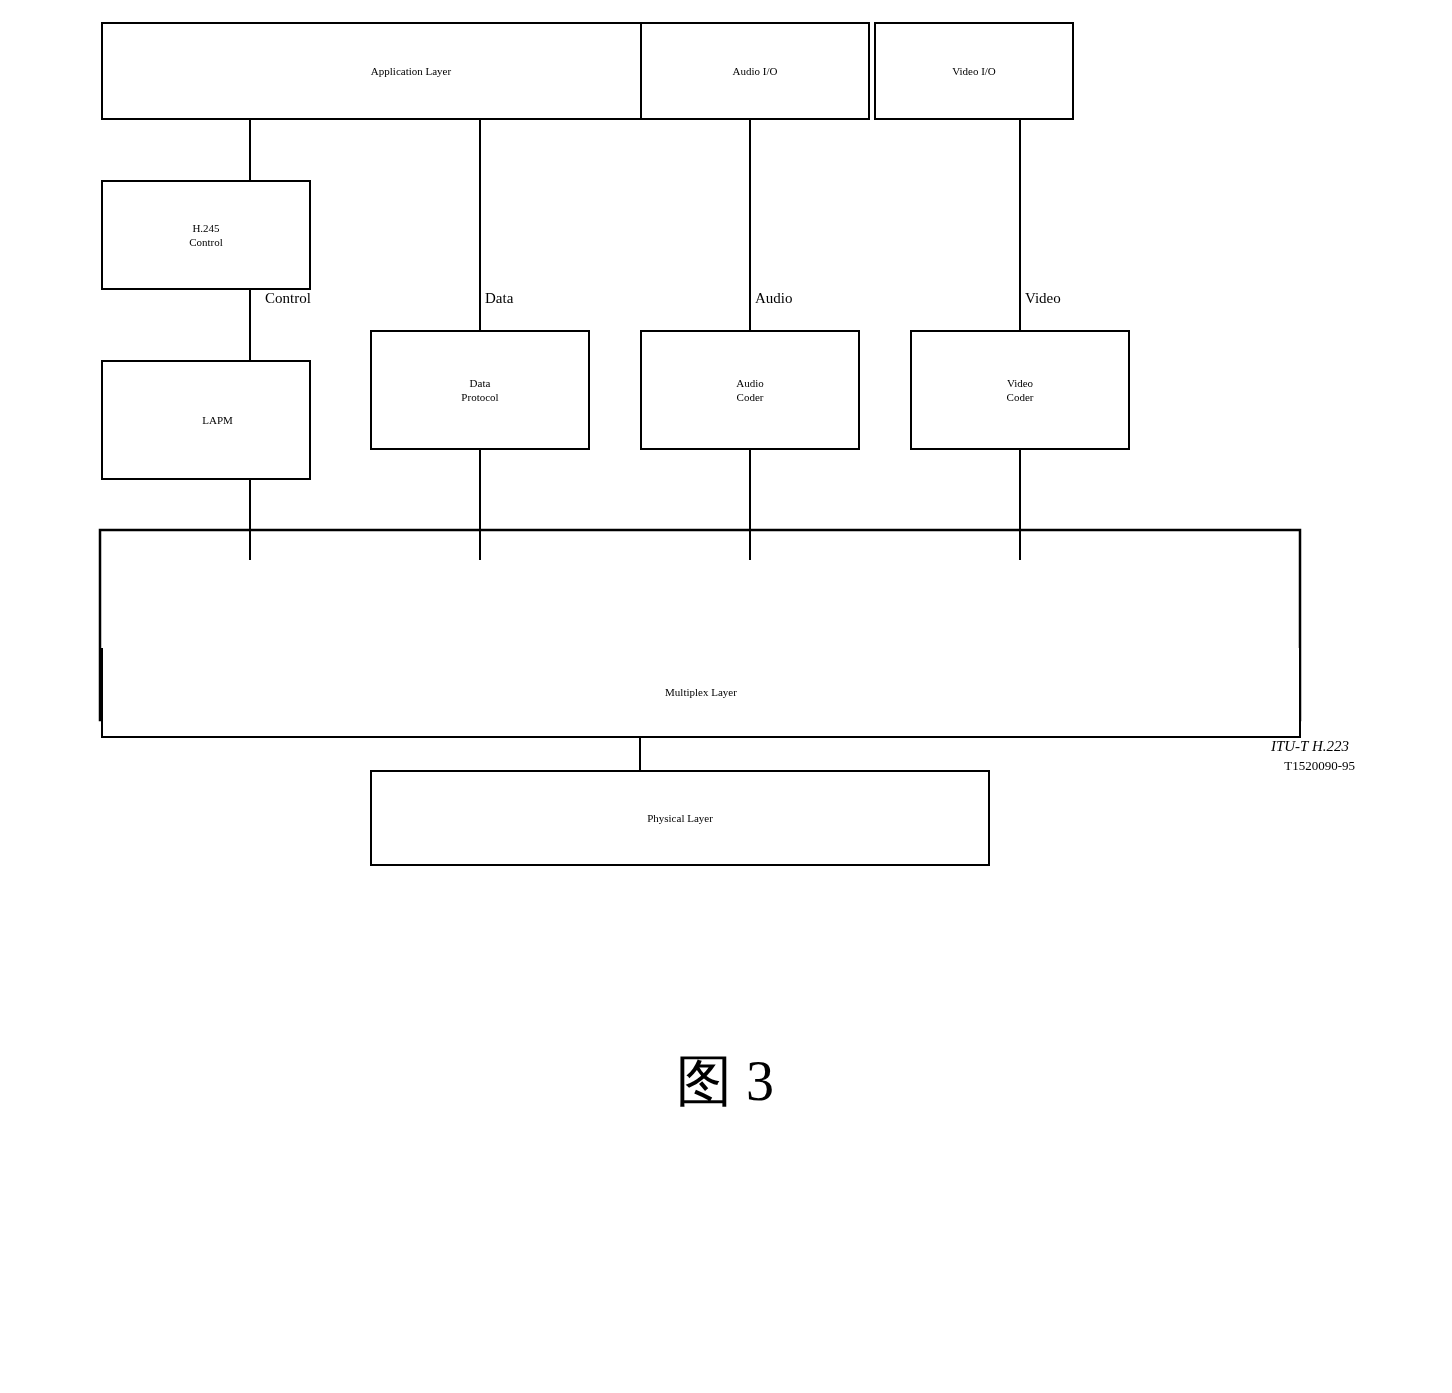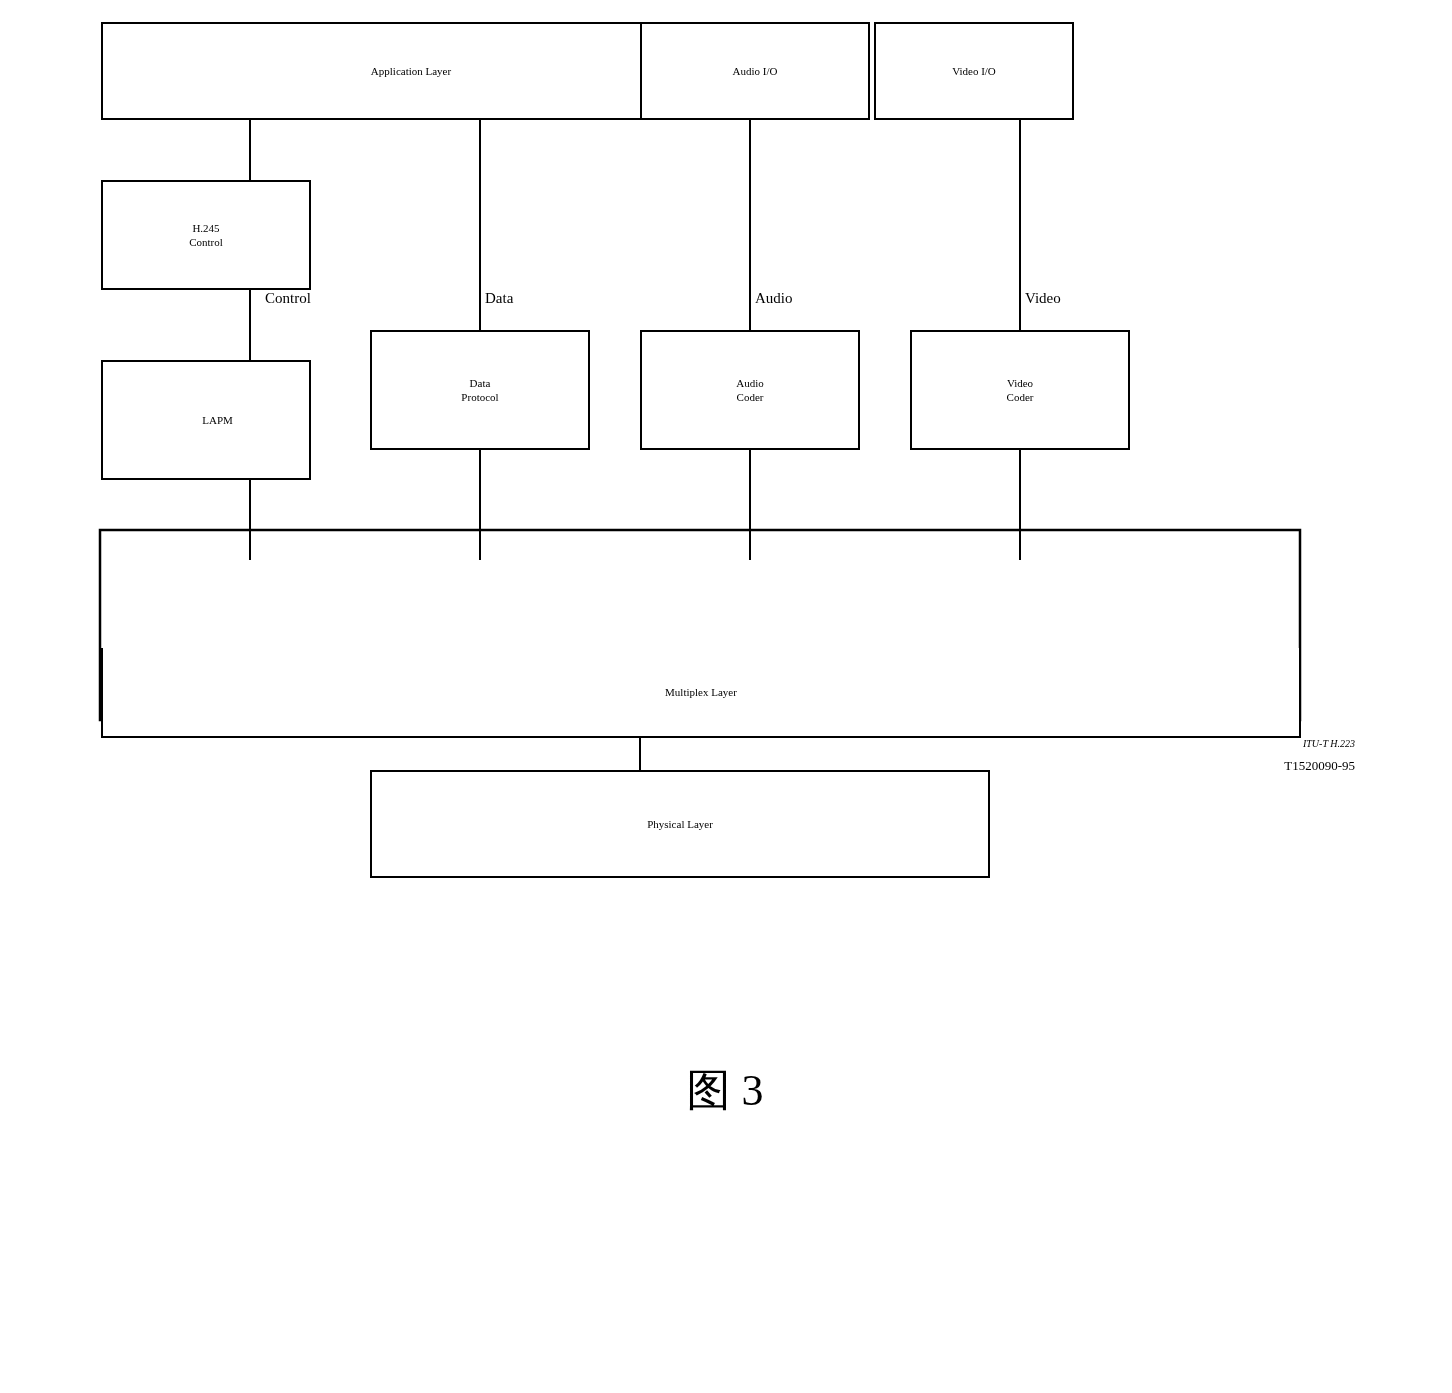--- a/index.html
+++ b/index.html
@@ -131,23 +131,23 @@
   <div class="box" style="left:870px; top:310px; width:220px; height:120px;">
     <span style="white-space:pre-line;">Video
 Coder</span>
   </div>
 
 
   <div class="box" style="left:61px; top:628px; width:1200px; height:90px; border-top: none; text-align: center;">
     <span>Multiplex Layer</span>
   </div>
 
-  <div class="itu-label" style="right:55px; top:718px; font-style:italic; font-size:10px;">ITU-T H.223</div>
+  <div class="itu-label" style="right:61px; top:718px; font-style:italic; font-size:15px;">ITU-T H.223</div>
 
   <div class="t-label" style="right:55px; top:738px; font-size:13px;">T1520090-95</div>
 
-  <div class="box" style="left:330px; top:750px; width:620px; height:108px;">
+  <div class="box" style="left:330px; top:750px; width:620px; height:96px;">
     <span>Physical Layer</span>
   </div>
 
-  <div style="position:absolute; bottom:100px; left:50%; transform:translateX(-50%); font-size:44px; font-family:serif; white-space:nowrap;">图  3</div>
+  <div style="position:absolute; bottom:100px; left:50%; transform:translateX(-50%); font-size:56px; font-family:serif; white-space:nowrap;">图  3</div>
 
 </div>
 
 </body></html>

